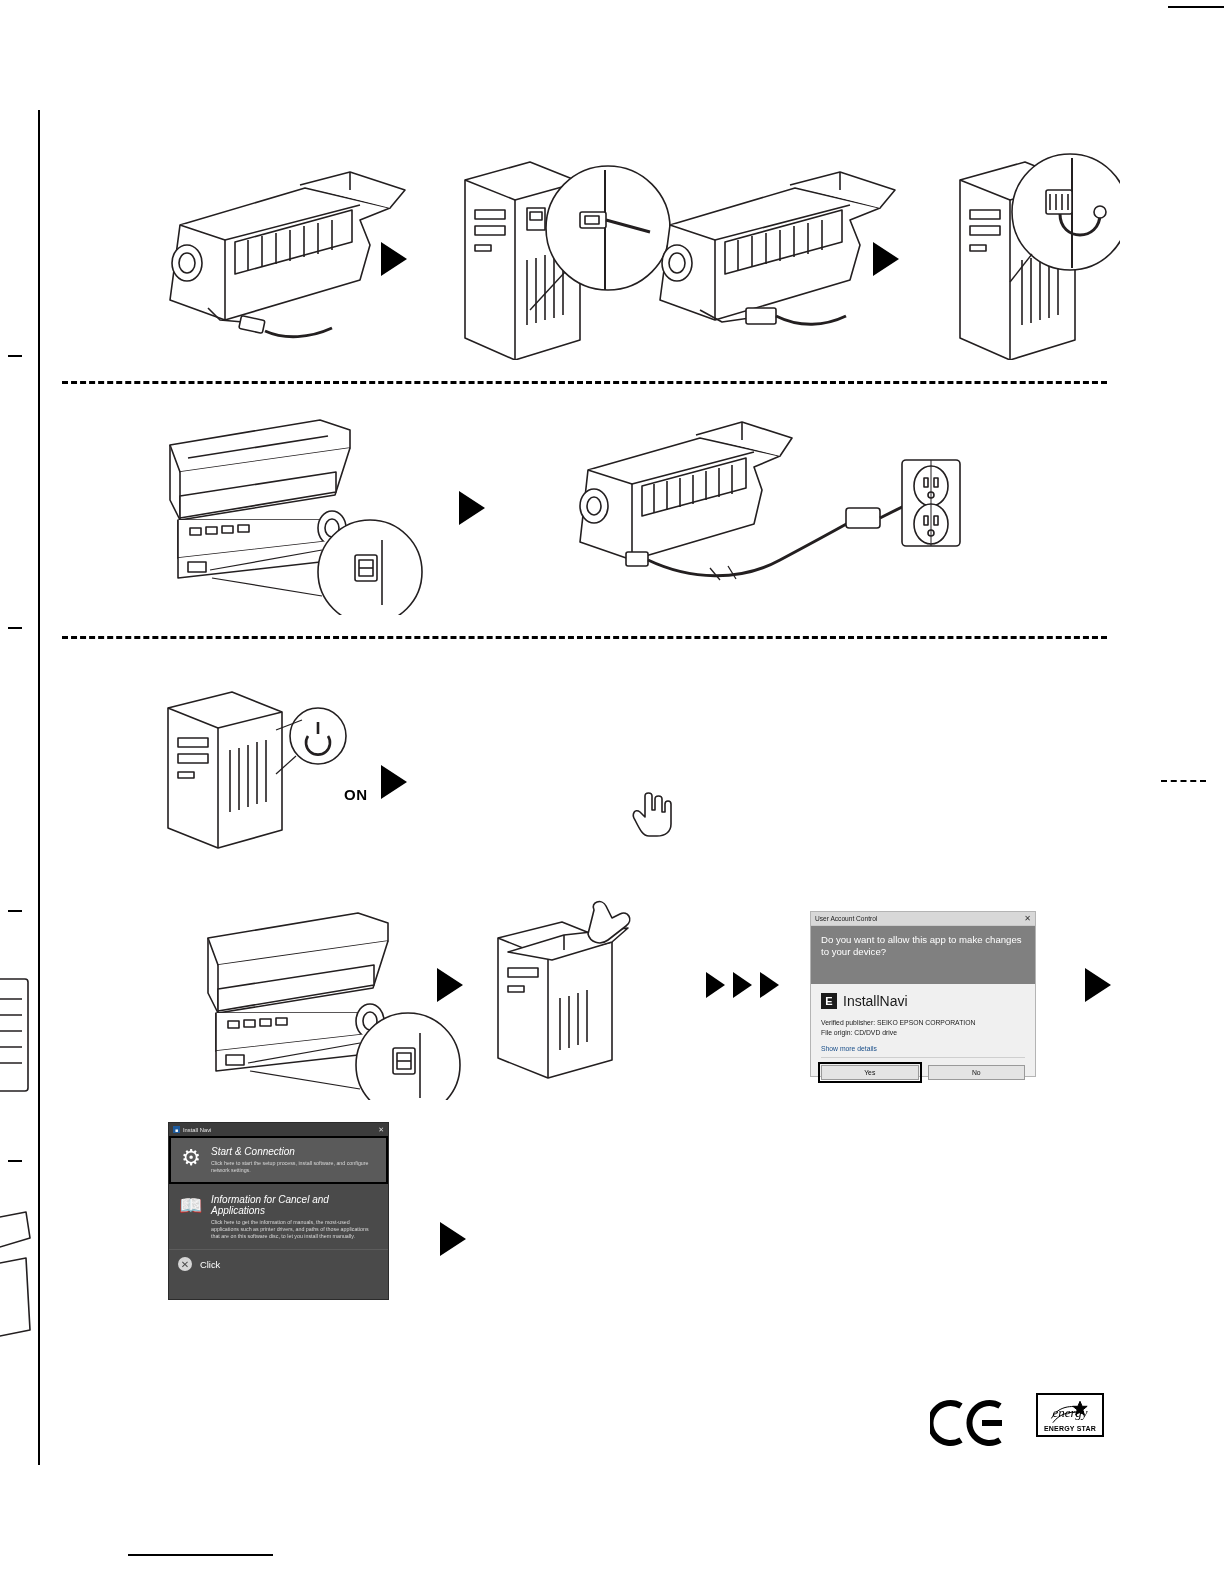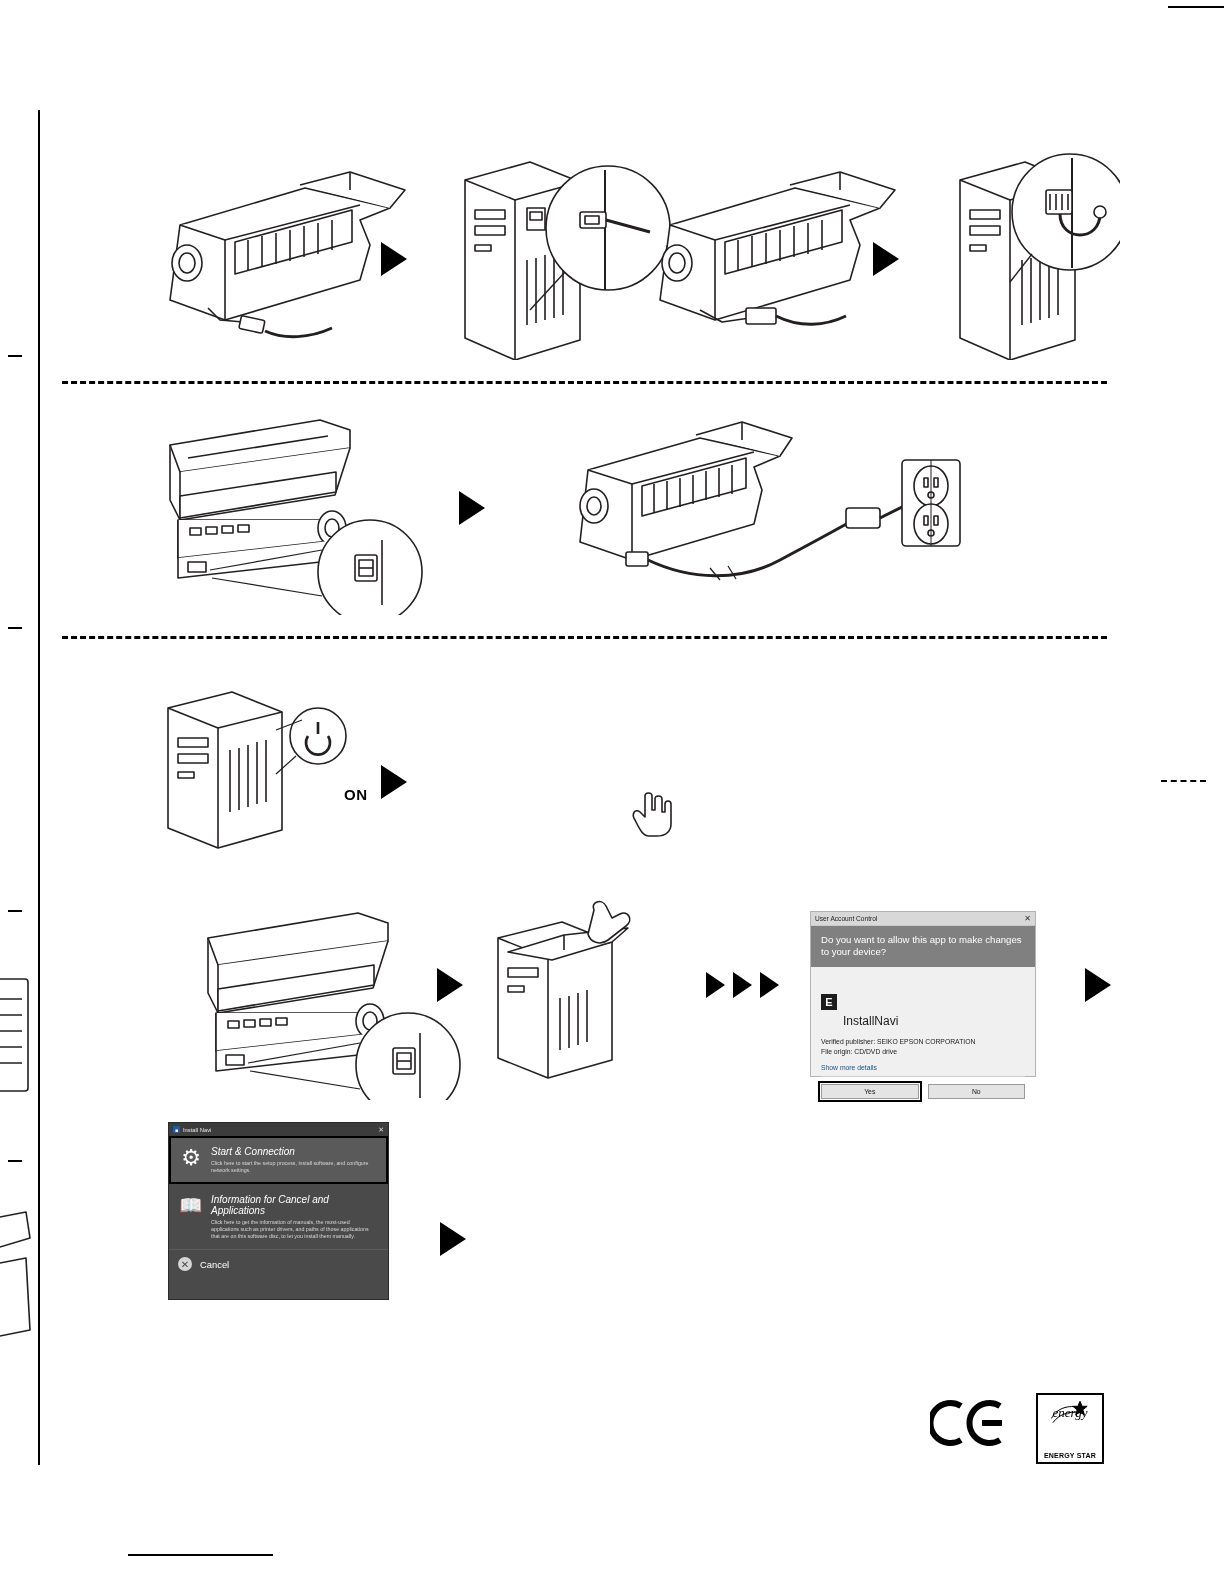--- a/index.html
+++ b/index.html
@@ -140,21 +140,21 @@
   .uac-title { font-size: 6.6px; color: #222; }
   .uac-close {
     margin-left: auto;
     font-size: 8px;
     line-height: 8px;
     color: #333;
   }
   .uac-head {
     background: #808080;
     color: #fff;
-    padding: 8px 10px 9px 10px;
+    padding: 8px 10px 26px 10px;
     font-size: 9.6px;
     line-height: 12px;
     font-weight: normal;
   }
   .uac-body {
     padding: 9px 10px 0 10px;
   }
   .uac-app {
     display: flex;
     align-items: center;
@@ -164,21 +164,21 @@
   .uac-app-icon {
     width: 16px; height: 16px;
     background: #1c1c1c;
     color: #fff;
     font-size: 11px;
     font-weight: bold;
     display: flex;
     align-items: center;
     justify-content: center;
   }
-  .uac-app-name { font-size: 12px; margin-top: 38px; }
+  .uac-app-name { font-size: 14px; }
   .uac-line { font-size: 6.8px; line-height: 9.5px; }
   .uac-more {
     margin-top: 8px;
     font-size: 6.8px;
     color: #1a4f8a;
     border-bottom: 1px solid #cfcfcf;
     padding-bottom: 5px;
   }
   .uac-buttons {
     display: flex;
@@ -293,21 +293,21 @@
     left: 930px;
     top: 1396px;
     width: 78px;
     height: 54px;
   }
   .energy {
     position: absolute;
     left: 1036px;
     top: 1393px;
     width: 68px;
-    height: 71px;
+    height: 44px;
     border: 2px solid #000;
     box-sizing: border-box;
     background: #fff;
     overflow: hidden;
   }
   .energy-txt {
     position: absolute;
     left: 0; right: 0;
     bottom: 3px;
     text-align: center;
@@ -585,21 +585,21 @@
     <div class="navi-item">
       <span class="navi-ico book">📖</span>
       <span class="navi-txt">
         <span class="navi-h" style="display:block">Information for Cancel and Applications</span>
         <span class="navi-p" style="display:block">Click here to get the information of manuals, the most-used applications such as printer drivers, and paths of those applications that are on this software disc, to let you install them manually.</span>
       </span>
     </div>
 
     <div class="navi-cancel">
       <span class="navi-cancel-ico">✕</span>
-      <span class="navi-cancel-label">Cancel</span>
+      <span class="navi-cancel-label">Click</span>
     </div>
   </div>
 
   <div class="arrow" style="left:440px; top:1222px;"></div>
 
   <svg class="abs" style="left:0px; top:975px;" width="34" height="120" viewBox="0 0 34 120">
     <g fill="#fff" stroke="#231f20" stroke-width="1.6">
       <rect x="-20" y="4" width="48" height="112" rx="3"></rect>
       <path d="M-14 24 L22 24 M-14 40 L22 40 M-14 56 L22 56 M-14 72 L22 72 M-14 88 L22 88"></path>
     </g>

